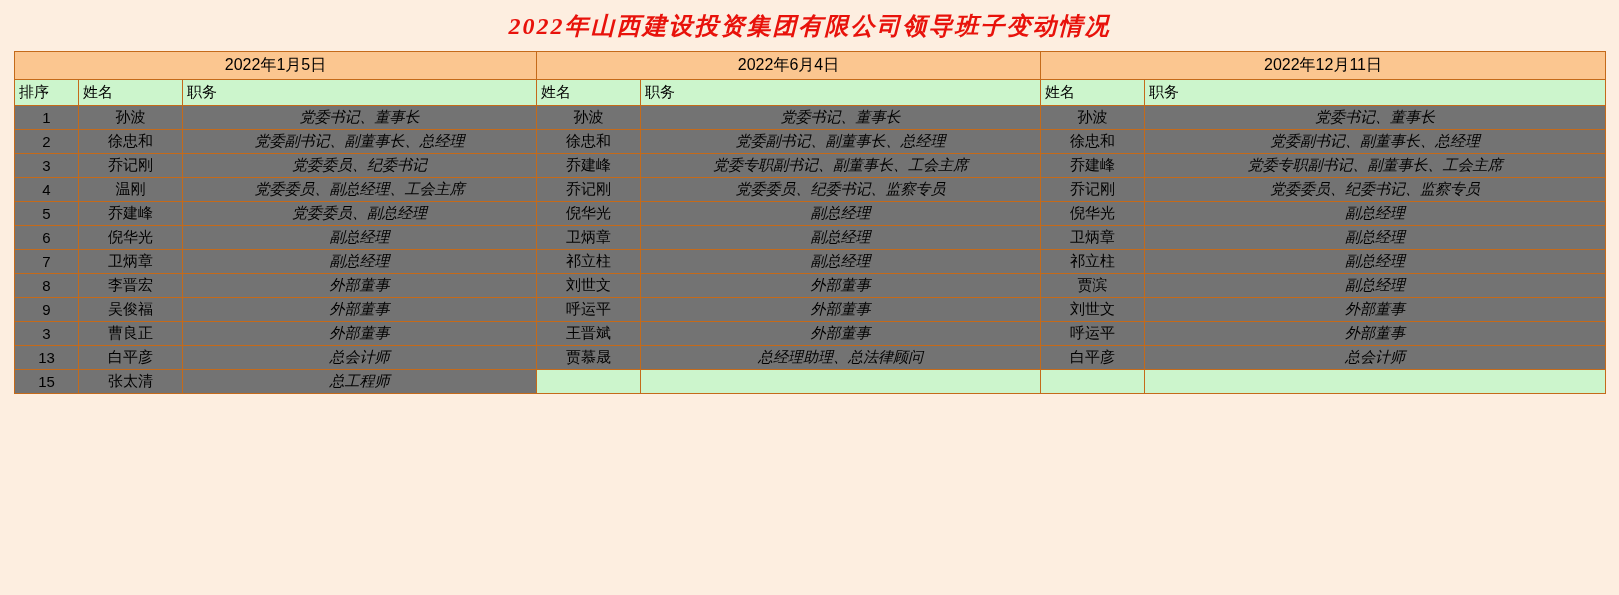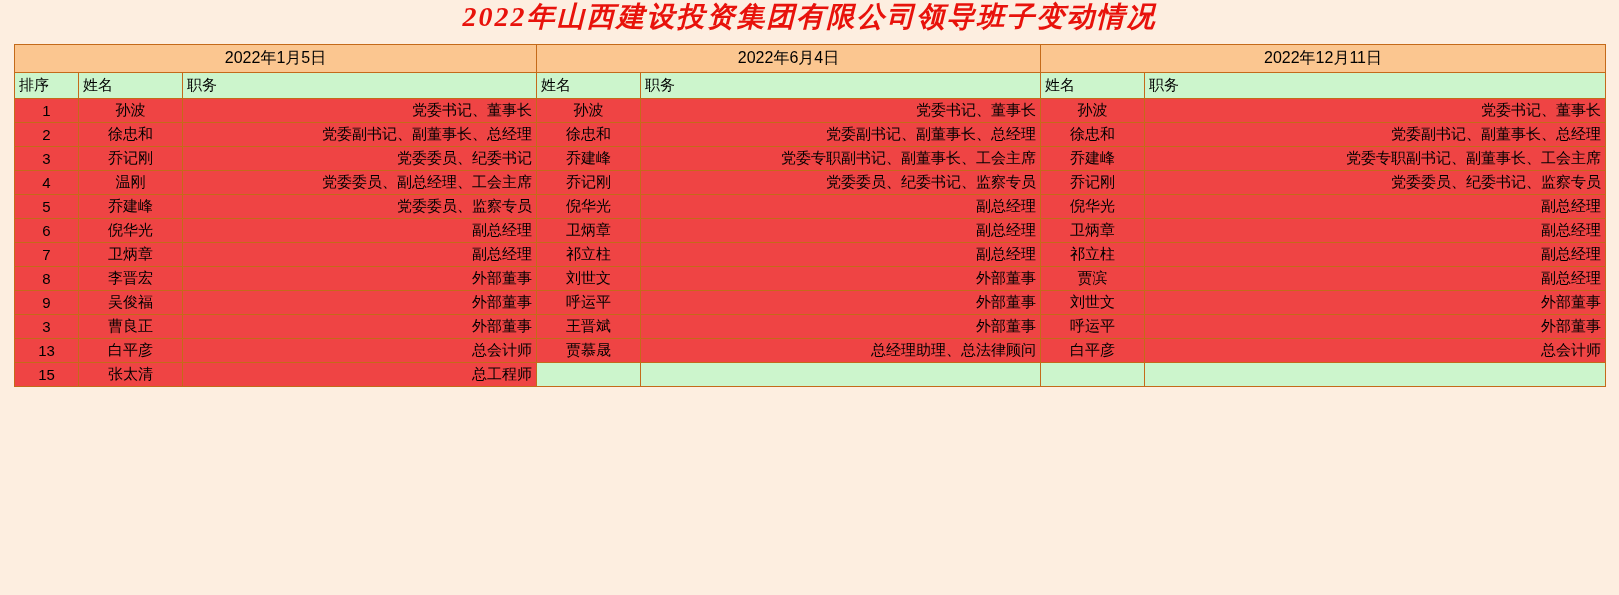--- a/index.html
+++ b/index.html
@@ -19,32 +19,33 @@
     position: relative;
     background: #fdeee0;
     box-sizing: border-box;
   }
   .title {
     text-align: center;
     color: #e8120b;
     font-family: "Liberation Serif", serif;
     font-weight: bold;
     font-style: italic;
-    font-size: 28px;
+    font-size: 24px;
     letter-spacing: 2px;
+    padding-top: 12px;
     padding-bottom: 10px;
     line-height: 1.2;
     white-space: nowrap;
   }
   table.main {
     border-collapse: collapse;
     table-layout: fixed;
     margin: 0 14px;
     width: 1591px;
-    background: #ef4444;
+    background: #737373;
   }
   table.main td, table.main th {
     border: 1px solid #c46a1a;
     font-size: 15px;
     font-family: "Liberation Sans", sans-serif;
     font-weight: normal;
     padding: 2px 4px;
     height: 24px;
     box-sizing: border-box;
     overflow: hidden;
@@ -56,21 +57,21 @@
     font-size: 16px;
     height: 28px;
   }
   tr.head-row td {
     background: #ccf5cc;
     text-align: left;
     height: 26px;
   }
   td.c-idx { text-align: center; width: 64px; }
   td.c-name { text-align: center; width: 104px; }
-  td.c-post { text-align: right; padding-left: 8px; }
+  td.c-post { text-align: center; padding-left: 8px; font-style: italic; }
   td.empty { background: #ccf5cc; }
   
   col.w-idx   { width: 64px; }
   col.w-name  { width: 104px; }
   col.w-post1 { width: 354px; }
   col.w-name2 { width: 104px; }
   col.w-post2 { width: 400px; }
   col.w-name3 { width: 104px; }
   col.w-post3 { width: 461px; }
 </style>
@@ -139,21 +140,21 @@
         <td class="c-name">温刚</td>
         <td class="c-post">党委委员、副总经理、工会主席</td>
         <td class="c-name">乔记刚</td>
         <td class="c-post">党委委员、纪委书记、监察专员</td>
         <td class="c-name">乔记刚</td>
         <td class="c-post">党委委员、纪委书记、监察专员</td>
       </tr>
       <tr>
         <td class="c-idx">5</td>
         <td class="c-name">乔建峰</td>
-        <td class="c-post">党委委员、监察专员</td>
+        <td class="c-post">党委委员、副总经理</td>
         <td class="c-name">倪华光</td>
         <td class="c-post">副总经理</td>
         <td class="c-name">倪华光</td>
         <td class="c-post">副总经理</td>
       </tr>
       <tr>
         <td class="c-idx">6</td>
         <td class="c-name">倪华光</td>
         <td class="c-post">副总经理</td>
         <td class="c-name">卫炳章</td>

